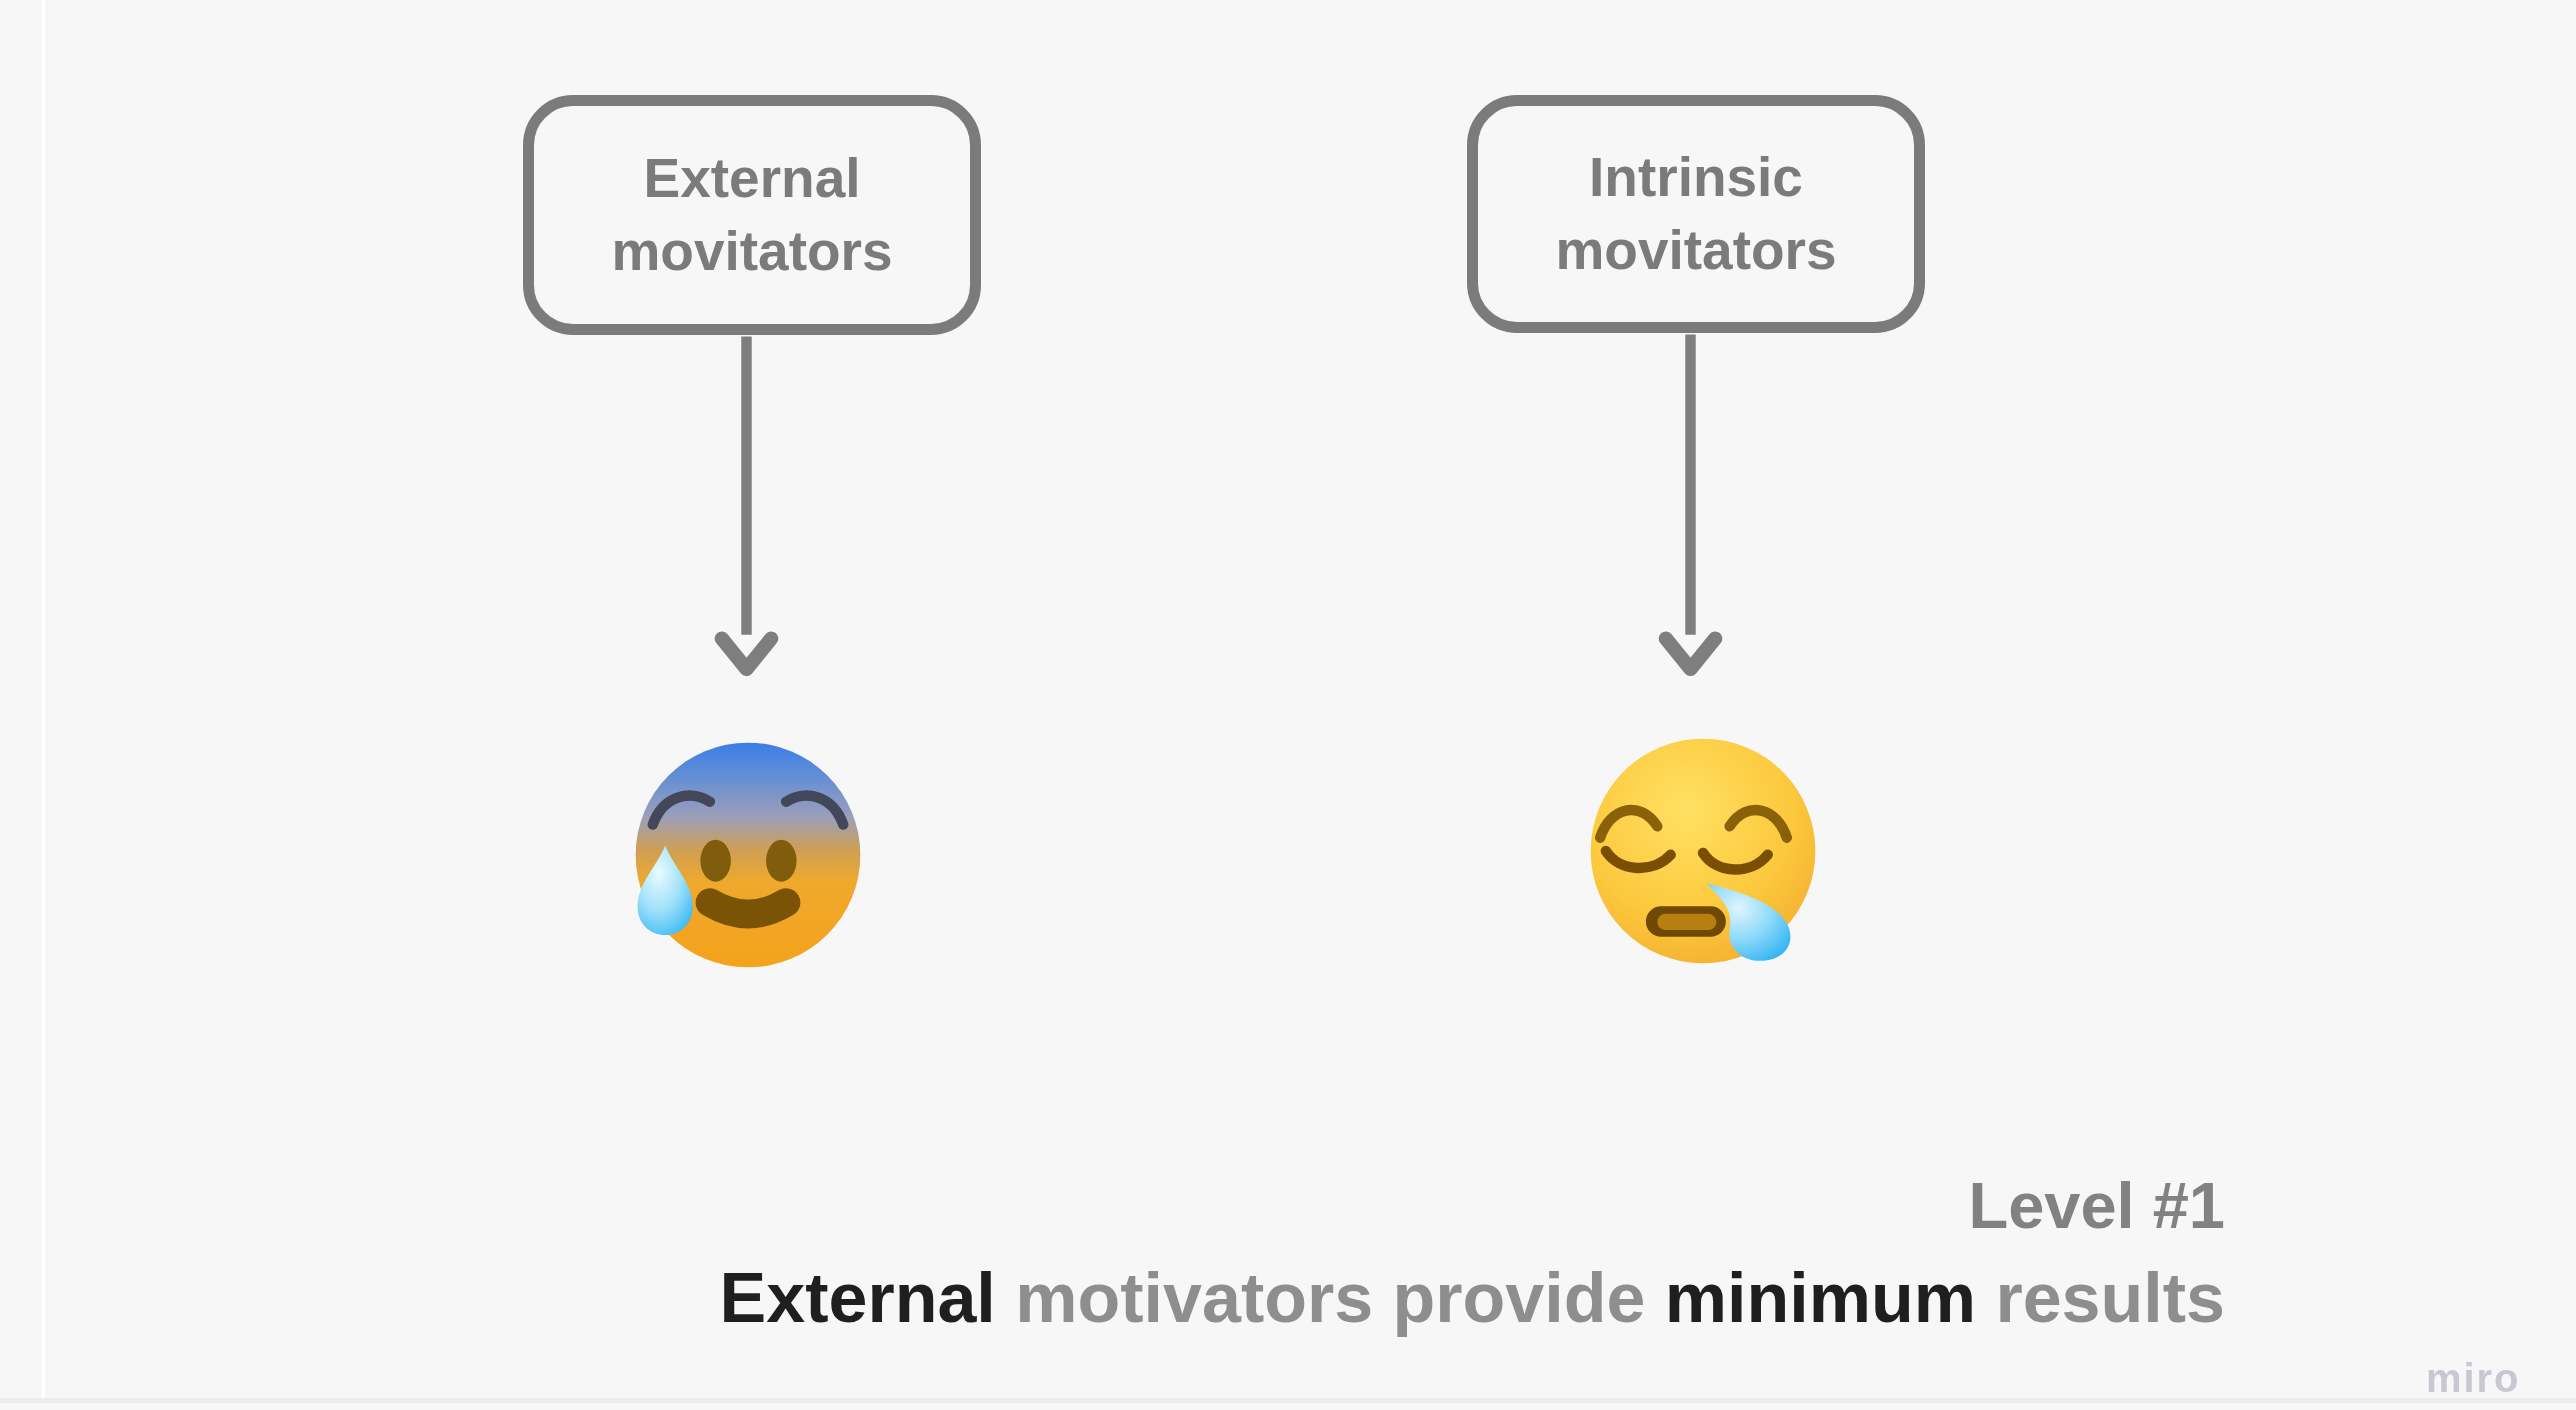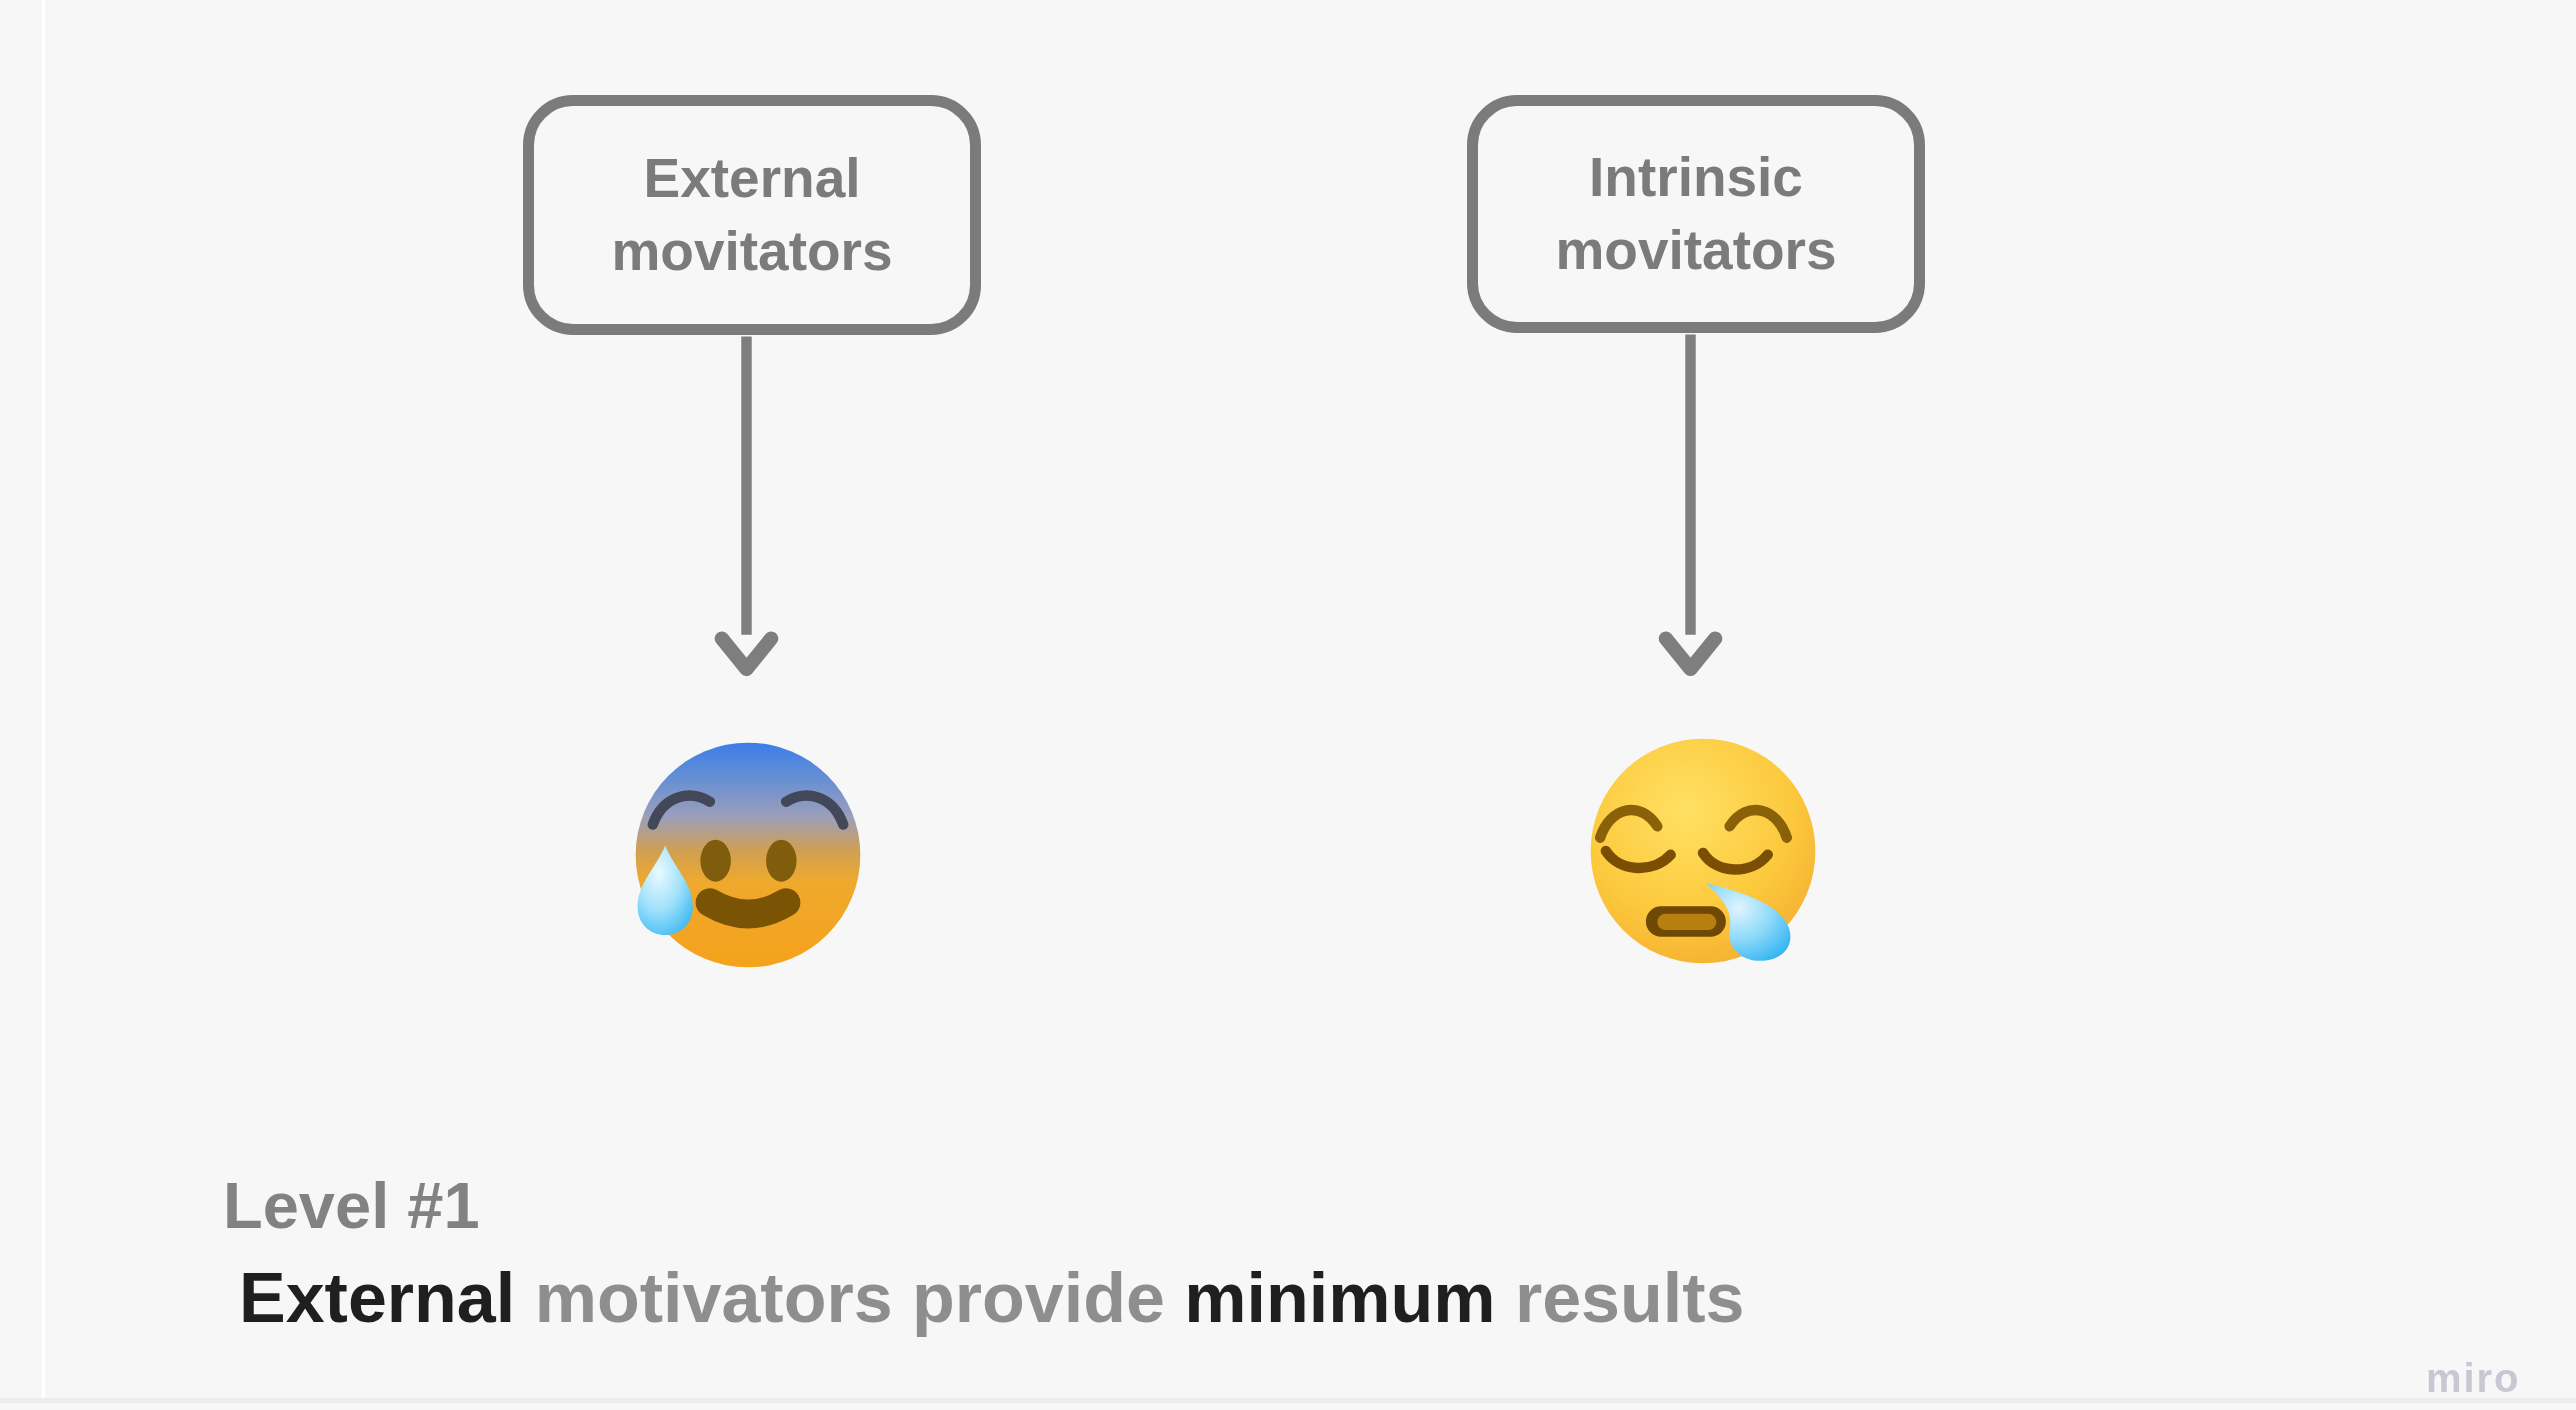--- a/index.html
+++ b/index.html
@@ -41,33 +41,33 @@
   .connector { position: absolute; }
   .connector-external { left: 699px; top: 336px; }
   .connector-intrinsic { left: 1643px; top: 334px; }
   .emoji { position: absolute; }
   .emoji-external { left: 629px; top: 736px; }
   .emoji-intrinsic { left: 1584px; top: 732px; }
   .caption {
     position: absolute;
     left: 223px; top: 1173px;
     width: 2002px;
-    text-align: left;
+    text-align: right;
     font-weight: 700;
   }
   .caption-line1 {
     font-size: 65px;
     line-height: 1;
     color: #828282;
     margin: 0 0 25px 0;
   }
   .caption-line2 {
     font-size: 70px;
     line-height: 1;
-    margin: 16px;
+    margin: 0;
     color: #8e8e8e;
   }
   .seg-dark { color: #1f1f1f; }
   .seg-gray { color: #8e8e8e; }
   .watermark {
     position: absolute;
     left: 2426px; top: 1312px;
     font-size: 40px;
     font-weight: 700;
     letter-spacing: 1.9px;

